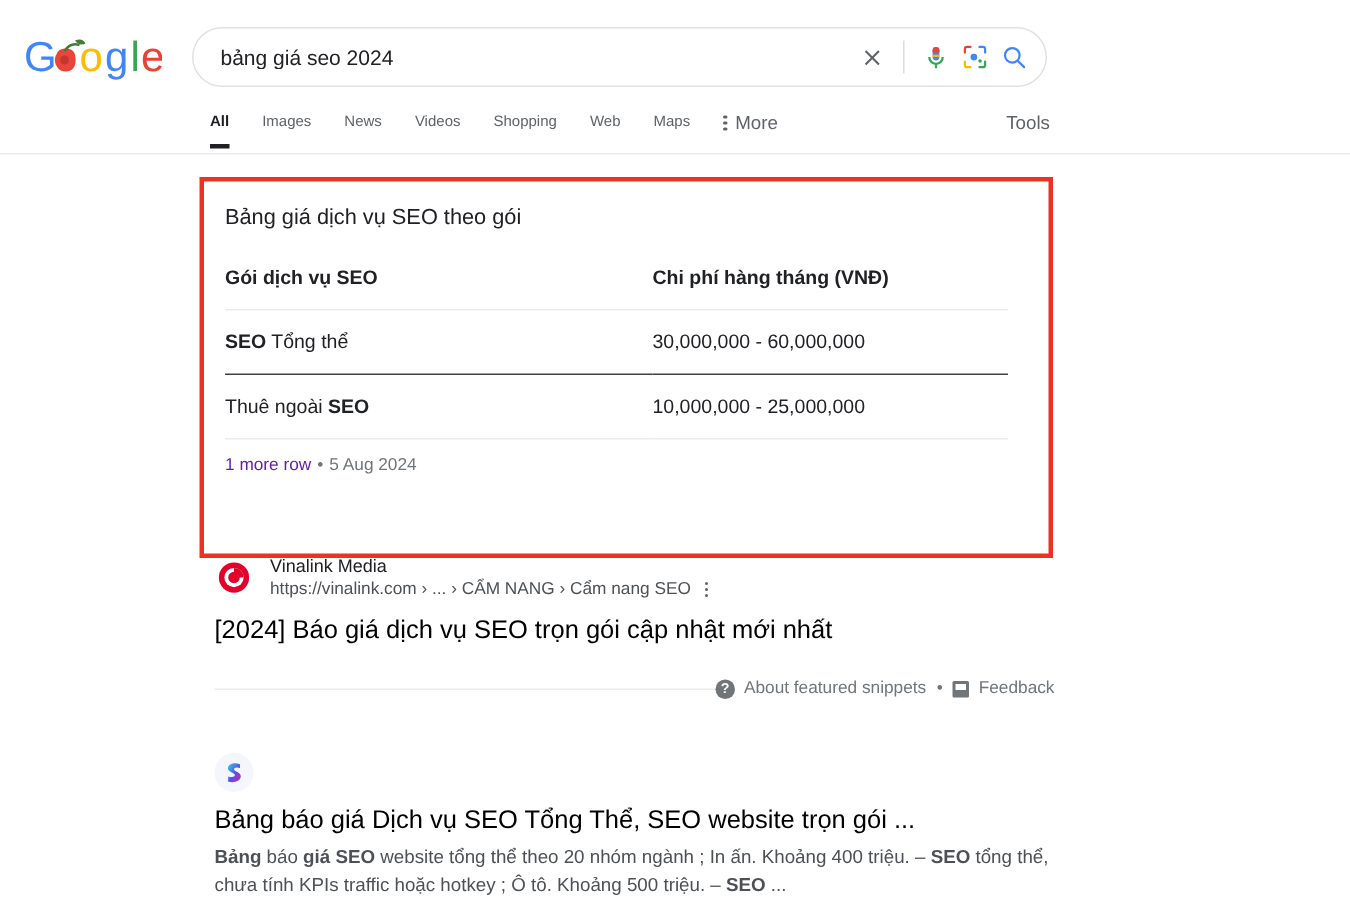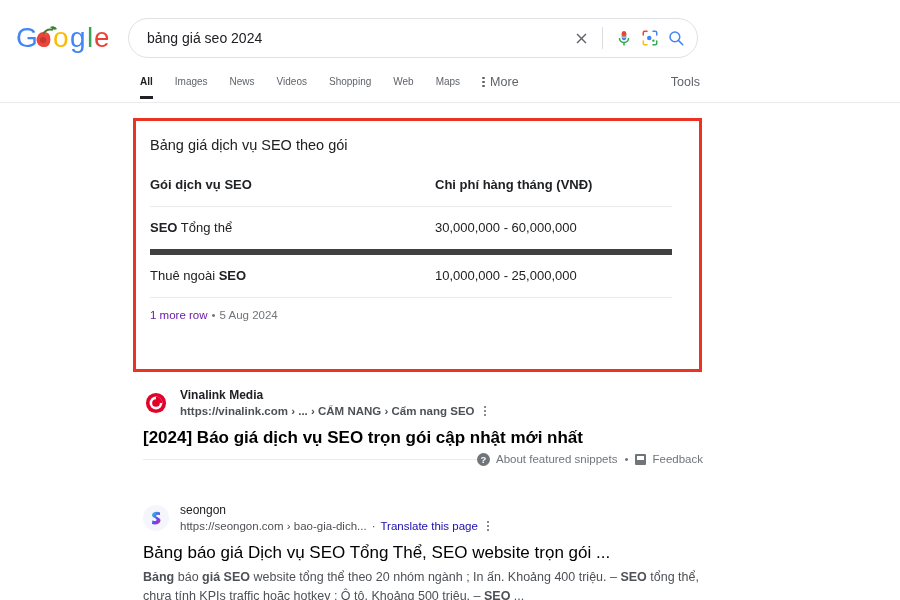--- a/index.html
+++ b/index.html
@@ -176,21 +176,21 @@
     color: #202124;
     font-weight: bold;
     padding: 0 0 14px 0;
     border-bottom: 1px solid #ebebeb;
   }
   table.price-table td {
     text-align: left;
     font-size: 13px;
     color: #202124;
     padding: 13px 0 13px 0;
-    border-bottom: 6px solid #404040;
+    border-bottom: 1px solid #404040;
     line-height: 16px;
   }
   table.price-table th:first-child,
   table.price-table td:first-child { width: 285px; }
   table.price-table tr:last-child td { border-bottom: 1px solid #ebebeb; }
   table.price-table b { font-weight: bold; }
 
   .snippet-foot {
     font-size: 11.5px;
     color: #70757a;
@@ -452,21 +452,21 @@
           </tr>
         </tbody>
       </table>
 
       <div class="snippet-foot">
         <span class="more-row-link">1 more row</span><span class="foot-dot">•</span><span>5 Aug 2024</span>
       </div>
     </div>
   </div>
 
-  <div class="result" style="top:387px;font-weight:bold;">
+  <div class="result" style="top:369px;">
     <div class="res-head">
       <div class="favicon fav-vinalink">
         <svg width="22" height="22" viewBox="0 0 24 24">
           <circle cx="12" cy="12" r="11" fill="#e3022a"></circle>
           <circle cx="12" cy="12" r="7" fill="#ffffff"></circle>
           <circle cx="12" cy="12" r="4.2" fill="#e3022a"></circle>
           <path d="M12 5 A7 7 0 0 1 19 12 L15 12 A3 3 0 0 0 12 9 Z" fill="#e3022a"></path>
         </svg>
       </div>
       <div class="res-site">
@@ -505,31 +505,18 @@
             <linearGradient id="sg" x1="0" y1="0" x2="1" y2="1">
               <stop offset="0%" stop-color="#2ad4e0"></stop>
               <stop offset="55%" stop-color="#5b4cf0"></stop>
               <stop offset="100%" stop-color="#e0219b"></stop>
             </linearGradient>
           </defs>
           <circle cx="12" cy="12" r="11.5" fill="#f4f6fb"></circle>
           <path d="M16 6.5 C12.5 5 8.5 6 8 8.8 C7.6 11.4 11.5 11.9 12.4 13.2 C13.2 14.4 11.4 15.8 8.2 14.6 L8 18 C11.8 19.2 16.2 17.8 16.5 14.8 C16.8 12 13 11.5 12.2 10.3 C11.5 9.2 13.2 8 16 9 Z" fill="url(#sg)"></path>
         </svg>
       </div>
-      <div class="res-site">
-        <div class="site-name">seongon</div>
-        <div class="site-url">
-          <span>https://seongon.com › bao-gia-dich...</span>
-          <span>·</span>
-          <span class="translate-link">Translate this page</span>
-          <span class="dots-menu">
-              <i></i>
-              <i></i>
-              <i></i>
-            </span>
-        </div>
-      </div>
     </div>
     <a class="res-title">Bảng báo giá Dịch vụ SEO Tổng Thể, SEO website trọn gói ...</a>
     <div class="res-snippet"><b>Bảng</b><span> báo </span><b>giá</b><span> </span><b>SEO</b><span> website tổng thể theo 20 nhóm ngành ; In ấn. Khoảng 400 triệu. – </span><b>SEO</b><span> tổng thể, chưa tính KPIs traffic hoặc hotkey ; Ô tô. Khoảng 500 triệu. – </span><b>SEO</b><span> ...</span></div>
   </div>
 
 </div>
 
 </body></html>

